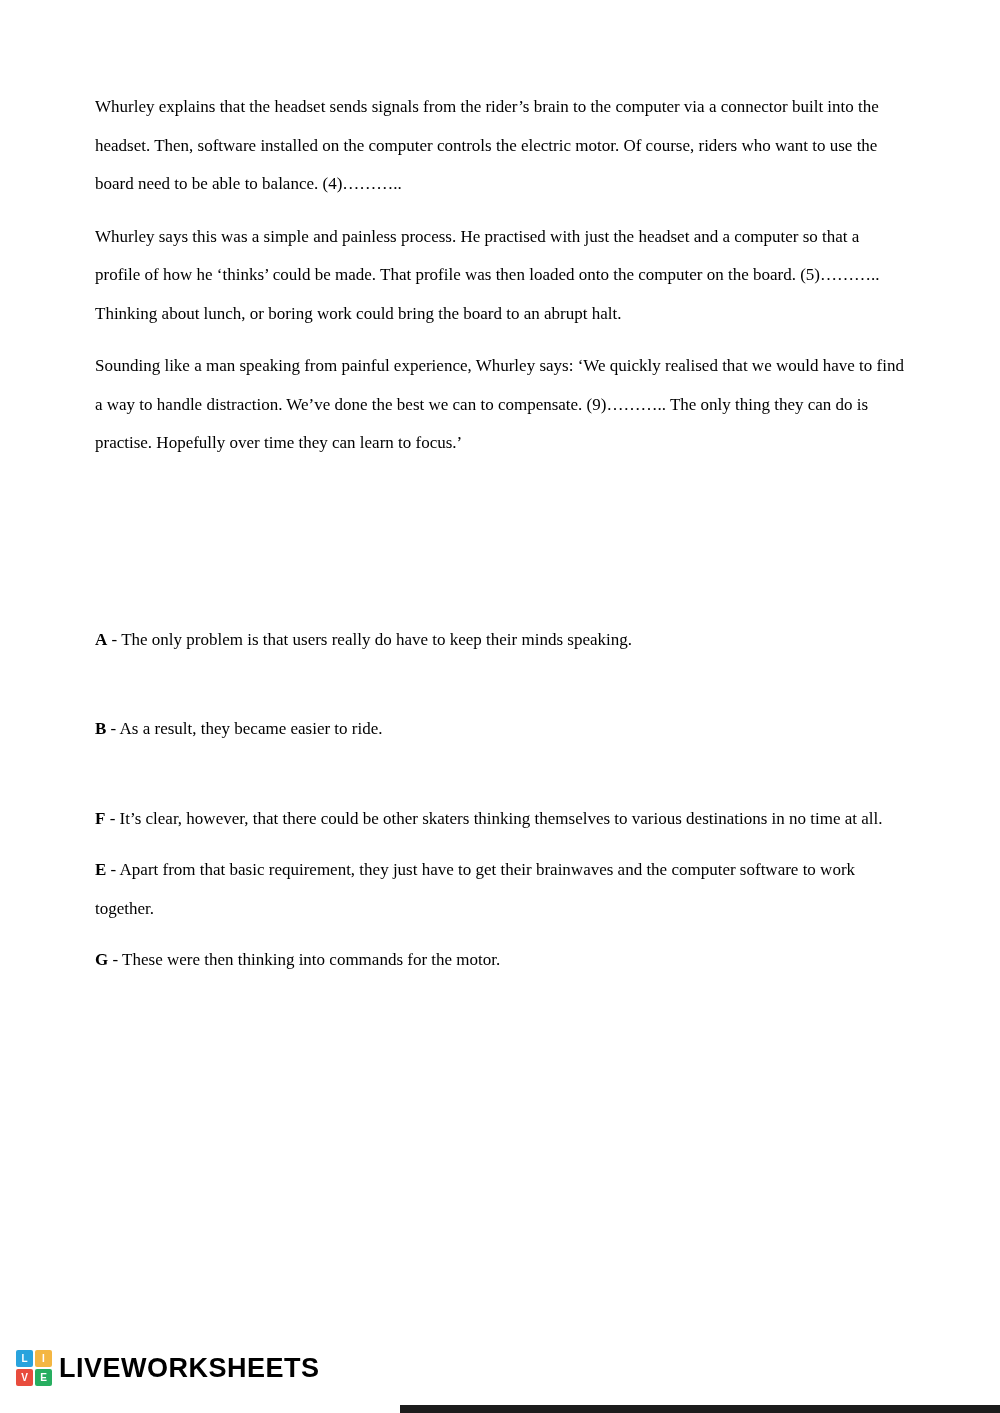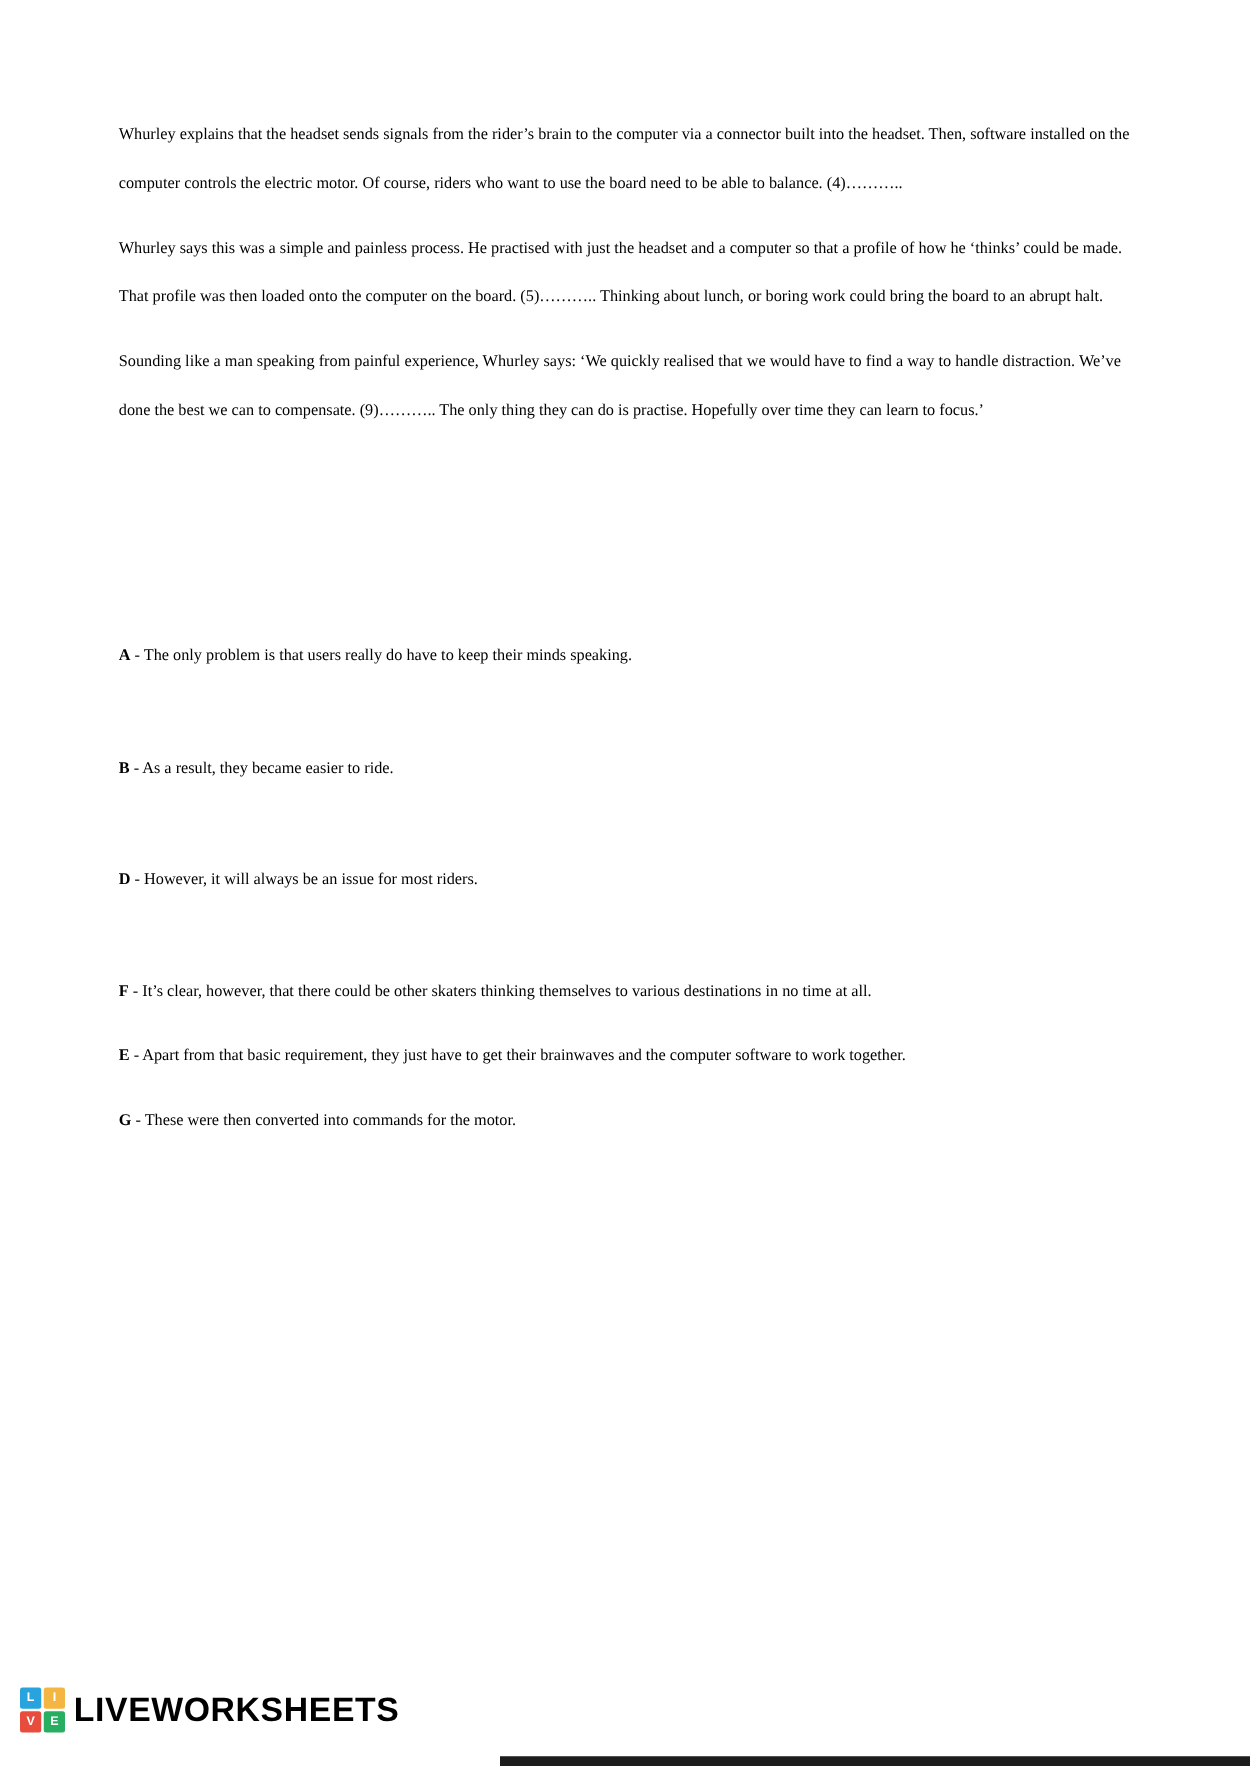--- a/index.html
+++ b/index.html
@@ -15,21 +15,21 @@
     overflow: hidden;
     font-family: "Liberation Serif", serif;
     color: #000000;
   }
 
   .content {
     position: absolute;
     top: 88px;
     left: 95px;
     width: 812px;
-    font-size: 13px;
+    font-size: 17px;
     line-height: 38.5px;
     text-align: left;
   }
 
   .content p.para {
     margin-bottom: 14px;
   }
 
   .options {
     margin-top: 158px;
@@ -106,27 +106,26 @@
   <p class="para">Whurley says this was a simple and painless process. He practised with just the headset and a computer so that a profile of how he ‘thinks’ could be made. That profile was then loaded onto the computer on the board. (5)……….. Thinking about lunch, or boring work could bring the board to an abrupt halt.</p>
   <p class="para">Sounding like a man speaking from painful experience, Whurley says: ‘We quickly realised that we would have to find a way to handle distraction. We’ve done the best we can to compensate. (9)……….. The only thing they can do is practise. Hopefully over time they can learn to focus.’</p>
 
   <div class="options">
 
     <p class="option"><span class="opt-letter">A</span> <span>- The only problem is that users really do have to keep their minds speaking.</span></p>
 
     <p class="option"><span class="opt-letter">B</span> <span> - As a result, they became easier to ride.</span></p>
 
 
-    <p class="option"><span class="opt-letter">D</span> <span> - However, it will always be an issue for most riders.</span></p>
 
     <p class="option tight"><span class="opt-letter">F</span> <span>- It’s clear, however, that there could be other skaters thinking themselves to various destinations in no time at all.</span></p>
 
     <p class="option tight"><span class="opt-letter">E</span> <span>- Apart from that basic requirement, they just have to get their brainwaves and the computer software to work together.</span></p>
 
-    <p class="option last"><span class="opt-letter">G</span> <span>- These were then converted into commands for the motor.</span></p>
+    <p class="option last"><span class="opt-letter">G</span> <span>- These were then thinking into commands for the motor.</span></p>
 
   </div>
 </div>
 
 <a class="footer">
   <span class="logo-grid">
     <span class="logo-sq" style="background:#29a3dd">L</span>
     <span class="logo-sq" style="background:#f4b642">I</span>
     <span class="logo-sq" style="background:#e84c3d">V</span>
     <span class="logo-sq" style="background:#27ae60">E</span>

